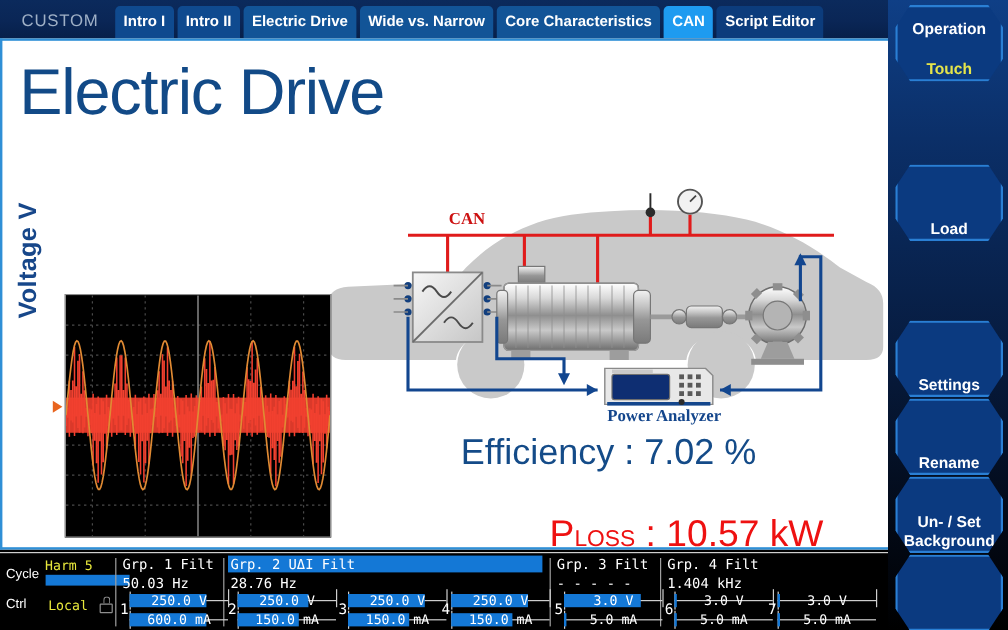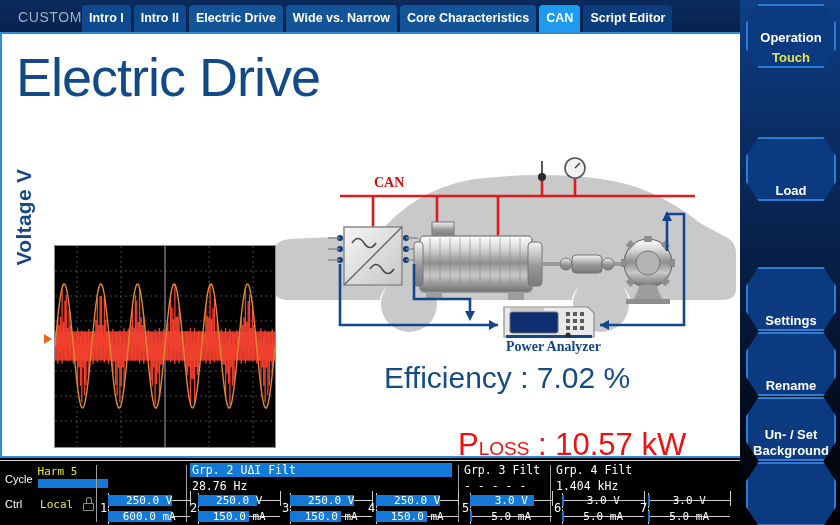--- a/index.html
+++ b/index.html
@@ -21,21 +21,21 @@
     width: 740px; height: 32px;
     background: linear-gradient(180deg, #0b2a5c 0%, #0a2656 55%, #07204a 100%);
     display: flex; align-items: flex-end;
     padding-left: 6px;
     overflow: hidden;
   }
   .custom-label {
     color: #9fb0c6;
     font-size: 14px;
     letter-spacing: .6px;
-    padding: 0 0 7px 12px;
+    padding: 0 14px 7px 12px;
     white-space: nowrap;
   }
   .tab {
     height: 27px;
     display: flex; align-items: center;
     padding: 0 7px;
     margin-right: 3px;
     font-size: 12.5px;
     font-weight: bold;
     color: #ffffff;
@@ -136,21 +136,21 @@
     border: 2px solid #2a7fd4;
     color: #fff;
     display: flex; flex-direction: column;
     align-items: center; justify-content: flex-end;
     font-size: 13px; font-weight: bold;
     text-align: center;
     line-height: 1.25;
     clip-path: polygon(14% 0%, 86% 0%, 100% 30%, 100% 70%, 86% 100%, 14% 100%, 0% 70%, 0% 30%);
     border-radius: 10px;
   }
-  .sbtn .sub2 { color: #e5e54a; margin-top: 4px; }
+  .sbtn .sub2 { color: #e5e54a; margin-top: 18px; }
 
   
   .statusbar {
     position: absolute; left: 0; top: 460px;
     width: 740px; height: 65px;
     background: #000;
     border-top: 1px solid #cfcfcf;
     font-family: "DejaVu Sans Mono", monospace;
     color: #ffffff;
   }
@@ -442,20 +442,24 @@
             <span class="body"></span>
         </span>
       </div>
     </div>
 
     <div class="vsep" style="left:96px"></div>
     <div class="vsep" style="left:186px"></div>
     <div class="vsep" style="left:458px"></div>
     <div class="vsep" style="left:550px"></div>
 
+    <div class="grp" style="left:100px">
+      <div class="ghead">Grp. 1 Filt</div>
+      <div class="gfreq">50.03  Hz</div>
+    </div>
     <div class="grp" style="left:190px;width:262px">
       <div class="ghead hl">Grp. 2 UΔI  Filt</div>
       <div class="gfreq">28.76  Hz</div>
     </div>
     <div class="grp" style="left:462px">
       <div class="ghead">Grp. 3 Filt</div>
       <div class="gfreq">- - - - -</div>
     </div>
     <div class="grp" style="left:554px">
       <div class="ghead">Grp. 4 Filt</div>

